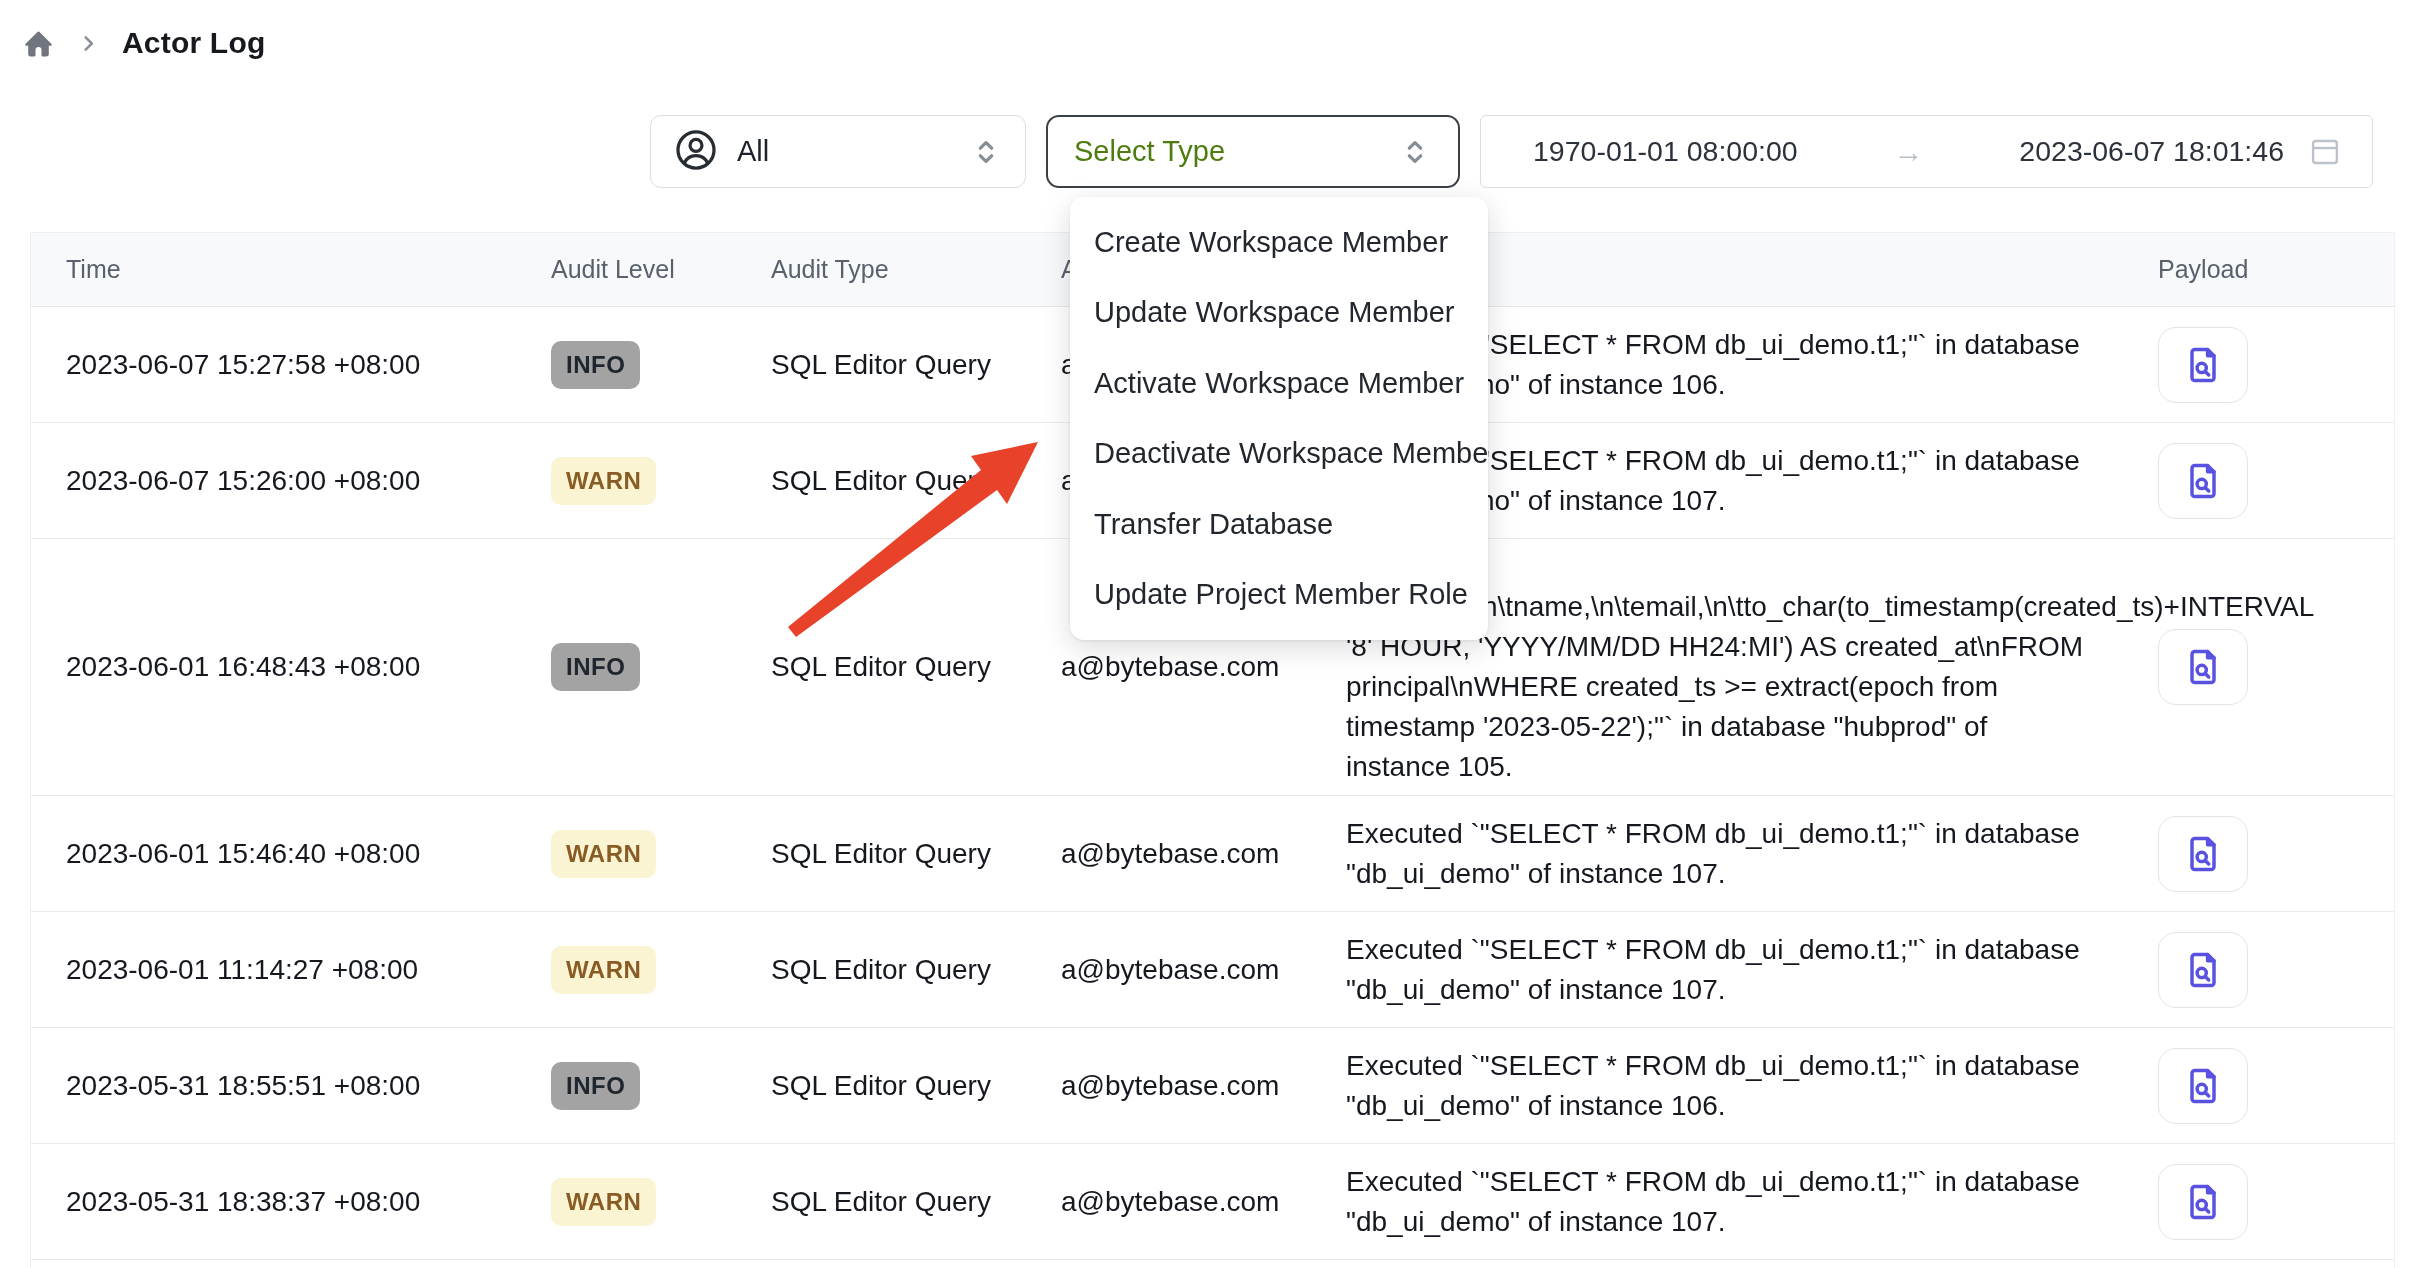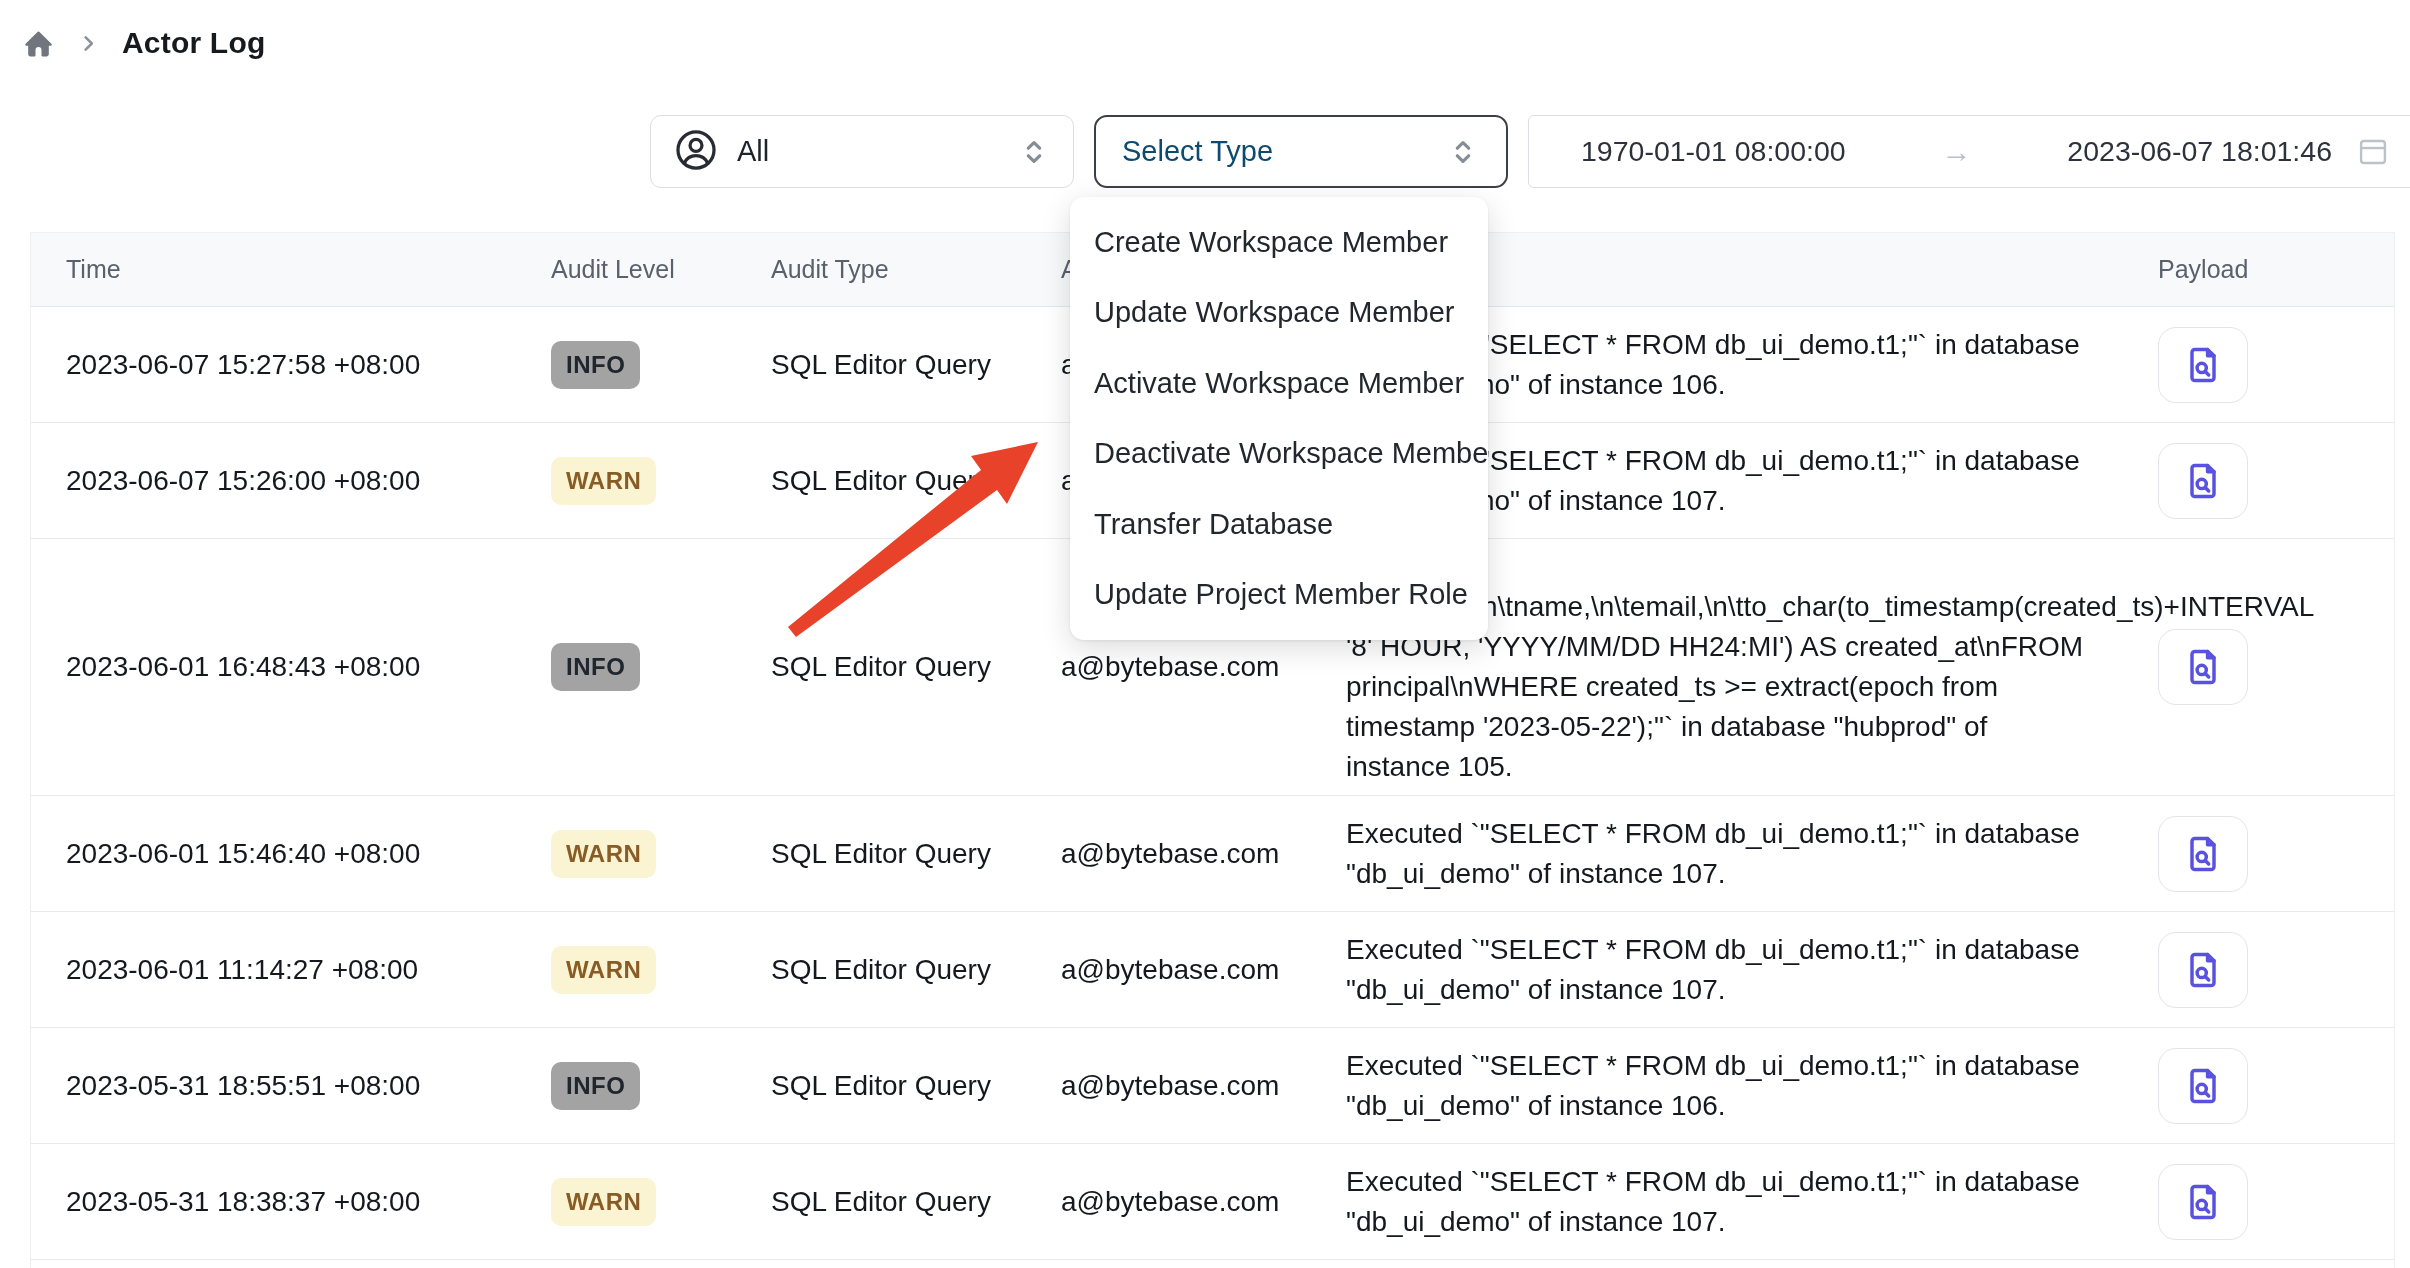--- a/index.html
+++ b/index.html
@@ -10,24 +10,24 @@
     -webkit-font-smoothing:antialiased;
   }
   
   .breadcrumb{position:absolute;top:26px;left:22px;display:flex;align-items:center;gap:22px;}
   .breadcrumb .home svg{width:33px;height:33px;display:block;}
   .breadcrumb .chev svg{width:23px;height:23px;display:block;}
   .breadcrumb .title{font-size:30px;font-weight:600;color:#16191d;letter-spacing:.2px;}
   
   .filters{position:absolute;top:115px;left:650px;display:flex;gap:20px;align-items:center;}
   .sel{height:73px;box-sizing:border-box;background:#fff;display:flex;align-items:center;border:1.5px solid #dbdee3;border-radius:11px;}
-  .sel-actor{width:424px;padding:0 22px;gap:18px;}
+  .sel-actor{width:376px;padding:0 22px;gap:18px;}
   .sel-actor .label{font-size:29px;color:#1d232b;}
   .sel-type{width:414px;padding:0 26px;border:2.5px solid #3b4047;border-radius:13px;}
-  .sel-type .placeholder{font-size:29px;color:#0c4a6e;}
+  .sel-type .placeholder{font-size:29px;color:#4d7c0f;}
   .updown{margin-left:auto;}
   .updown svg{width:34px;height:34px;display:block;}
   .daterange{width:893px;padding:0 30px 0 52px;justify-content:space-between;font-size:28.5px;color:#2c323b;border-radius:6px;}
   .daterange .cal svg{width:34px;height:34px;display:block;}
   .daterange .endwrap{display:flex;align-items:center;gap:24px;}
   .daterange .sep{color:#b9bfc6;font-size:30px;}
   
   .type-menu{
     position:absolute;left:1070px;top:197px;width:418px;z-index:50;box-sizing:border-box;
     background:#fff;border-radius:14px;padding:10px 0;

